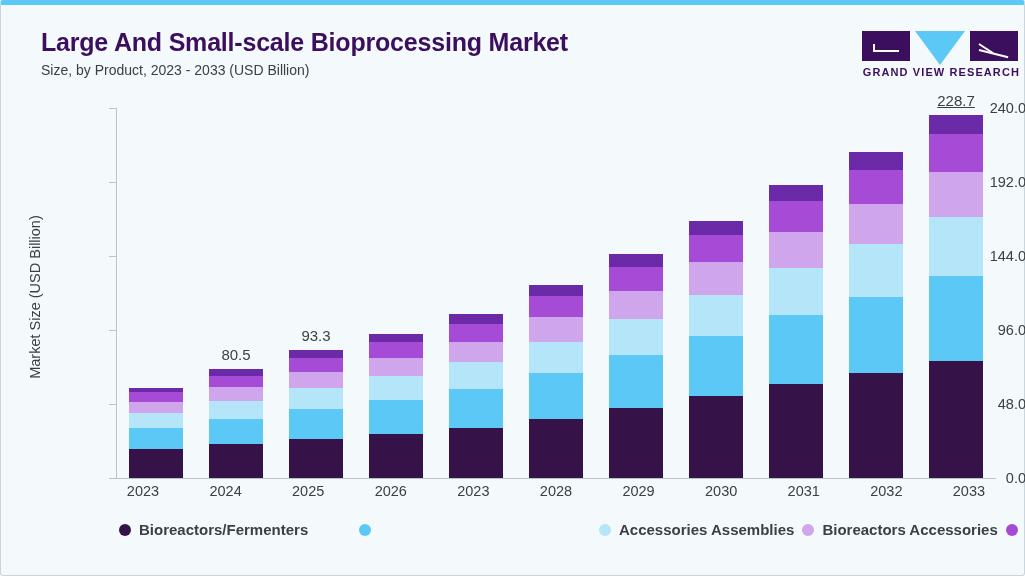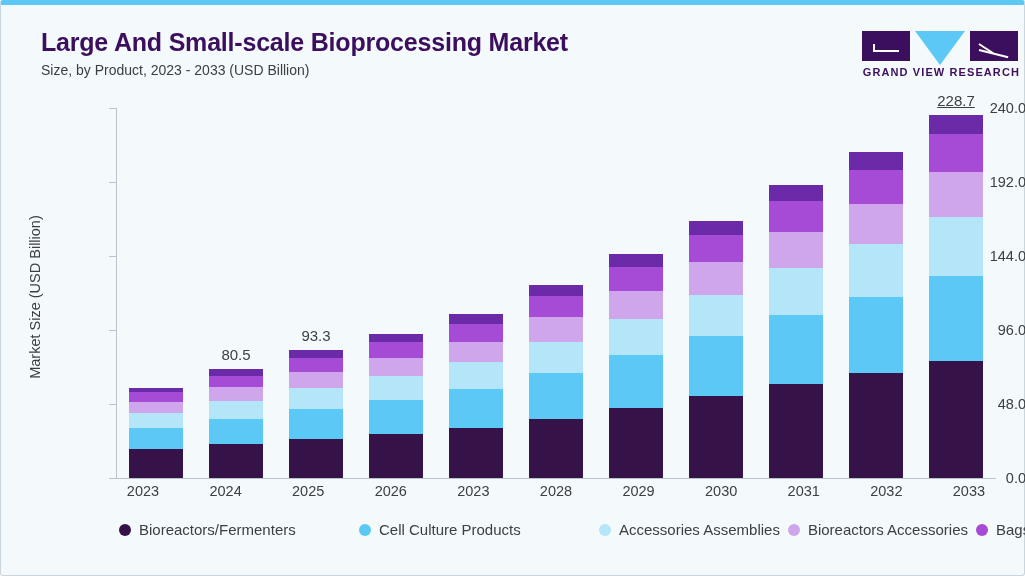--- a/index.html
+++ b/index.html
@@ -112,20 +112,21 @@
   }
 
   
   #legend {
     position: absolute; left: 118px; top: 425px; width: 790px;
     display: grid;
     grid-template-columns: 232px 232px auto;
     grid-auto-rows: 23px;
     grid-auto-flow: column;
     column-gap: 8px;
+    font-weight: bold;
   }
   .leg-item { display: flex; align-items: center; gap: 8px; }
   .leg-dot { width: 12px; height: 12px; border-radius: 50%; flex: 0 0 auto; }
   .leg-text { font-size: 15px; color: #3c4043; white-space: nowrap; }
 </style>
 </head>
 <body>
 
 <div id="frame">
 
@@ -295,21 +296,20 @@
         <div class="xtick">2032</div>
         <div class="xtick">2033</div>
       </div>
     <div id="legend">
         <div class="leg-item">
           <span class="leg-dot" style="background: rgb(53, 18, 71);"></span>
           <span class="leg-text">Bioreactors/Fermenters</span>
         </div>
         <div class="leg-item">
           <span class="leg-dot" style="background: rgb(91, 200, 245);"></span>
-          <span class="leg-text">Cell Culture Products</span>
         </div>
         <div class="leg-item">
           <span class="leg-dot" style="background: rgb(181, 229, 248);"></span>
           <span class="leg-text">Accessories Assemblies</span>
         </div>
         <div class="leg-item">
           <span class="leg-dot" style="background: rgb(207, 166, 236);"></span>
           <span class="leg-text">Bioreactors Accessories</span>
         </div>
         <div class="leg-item">

